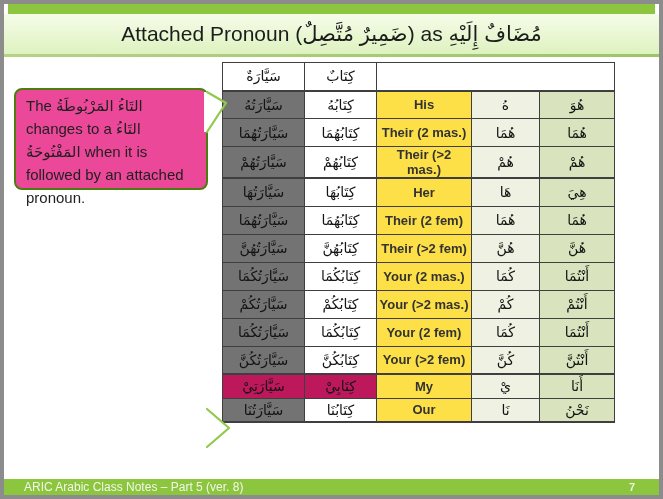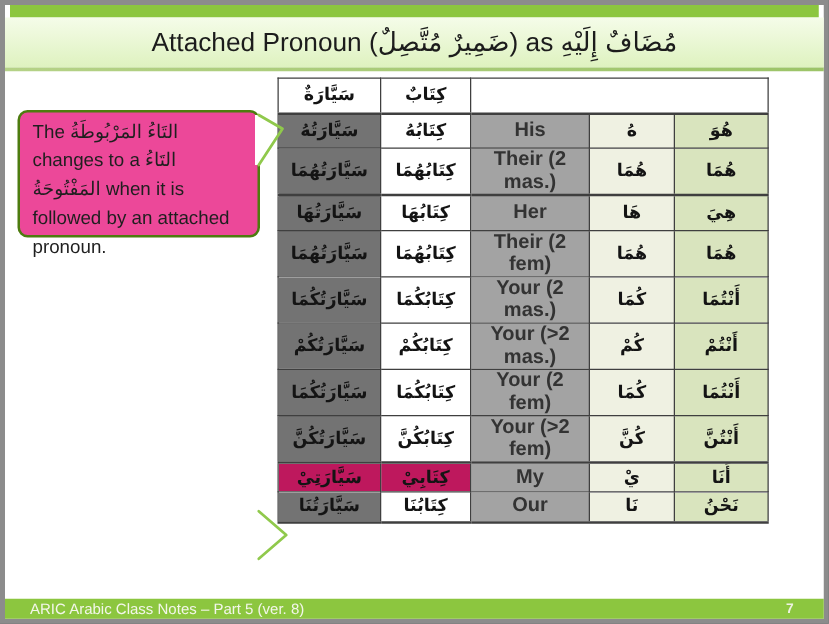--- a/index.html
+++ b/index.html
@@ -42,29 +42,29 @@
   table.pron col.c-pronoun{width:75px;}
   table.pron th,table.pron td{
     border:1px solid #3F3F3F;text-align:center;vertical-align:middle;
     padding:0 2px;overflow:hidden;
   }
   table.pron thead tr{height:28px;}
   table.pron tbody tr{height:28px;}
   table.pron tbody tr.small{height:24px;}
   th.hcar,th.hbook,td.car,td.book,td.suffix,td.pronoun{
     font-family:"DejaVu Sans","DejaVu Serif",sans-serif;
-    font-size:14px;font-weight:bold;color:#141414;
+    font-size:14px;font-weight:normal;color:#141414;
   }
   th.hcar,th.hbook{border-top-width:2px;background:#fff;}
   th.hcar{border-left-width:2px;}
   th.ghost{border:none;background:transparent;}
   td.car{border-left-width:2px;background:#737373;}
   td.book{background:#fff;}
   td.label{
-    background:#a3a3a3;font-size:16px;font-weight:bold;color:#333333;
+    background:#fde047;font-size:13px;font-weight:bold;color:#333333;
     font-family:"Liberation Sans",sans-serif;
   }
   td.suffix{background:#EFF1E2;}
   td.pronoun{background:#D9E4BE;border-right-width:2px;}
   td.hl{background:#be185d;}
   tr.group-first td{border-top-width:2px;}
   tbody tr:last-child td{border-bottom-width:2px;}
   
   svg.callouts{position:absolute;left:0;top:0;z-index:3;pointer-events:none;}
   
@@ -116,35 +116,49 @@
             <td class="suffix">هُ</td>
             <td class="pronoun">هُوَ</td>
           </tr>
           <tr>
             <td class="car">سَيَّارَتُهُمَا</td>
             <td class="book">كِتَابُهُمَا</td>
             <td class="label">Their (2 mas.)</td>
             <td class="suffix">هُمَا</td>
             <td class="pronoun">هُمَا</td>
           </tr>
+          <tr>
+            <td class="car">سَيَّارَتُهُمْ</td>
+            <td class="book">كِتَابُهُمْ</td>
+            <td class="label">Their (&gt;2 mas.)</td>
+            <td class="suffix">هُمْ</td>
+            <td class="pronoun">هُمْ</td>
+          </tr>
           <tr class="group-first">
             <td class="car">سَيَّارَتُهَا</td>
             <td class="book">كِتَابُهَا</td>
             <td class="label">Her</td>
             <td class="suffix">هَا</td>
             <td class="pronoun">هِيَ</td>
           </tr>
           <tr>
             <td class="car">سَيَّارَتُهُمَا</td>
             <td class="book">كِتَابُهُمَا</td>
             <td class="label">Their (2 fem)</td>
             <td class="suffix">هُمَا</td>
             <td class="pronoun">هُمَا</td>
           </tr>
           <tr>
+            <td class="car">سَيَّارَتُهُنَّ</td>
+            <td class="book">كِتَابُهُنَّ</td>
+            <td class="label">Their (&gt;2 fem)</td>
+            <td class="suffix">هُنَّ</td>
+            <td class="pronoun">هُنَّ</td>
+          </tr>
+          <tr>
             <td class="car">سَيَّارَتُكُمَا</td>
             <td class="book">كِتَابُكُمَا</td>
             <td class="label">Your (2 mas.)</td>
             <td class="suffix">كُمَا</td>
             <td class="pronoun">أَنْتُمَا</td>
           </tr>
           <tr>
             <td class="car">سَيَّارَتُكُمْ</td>
             <td class="book">كِتَابُكُمْ</td>
             <td class="label">Your (&gt;2 mas.)</td>

